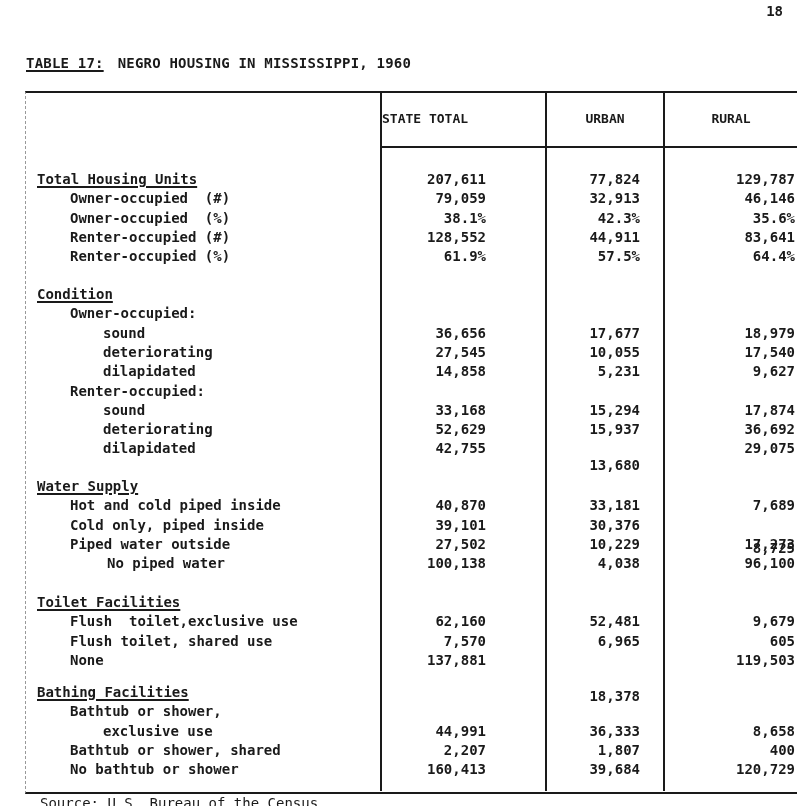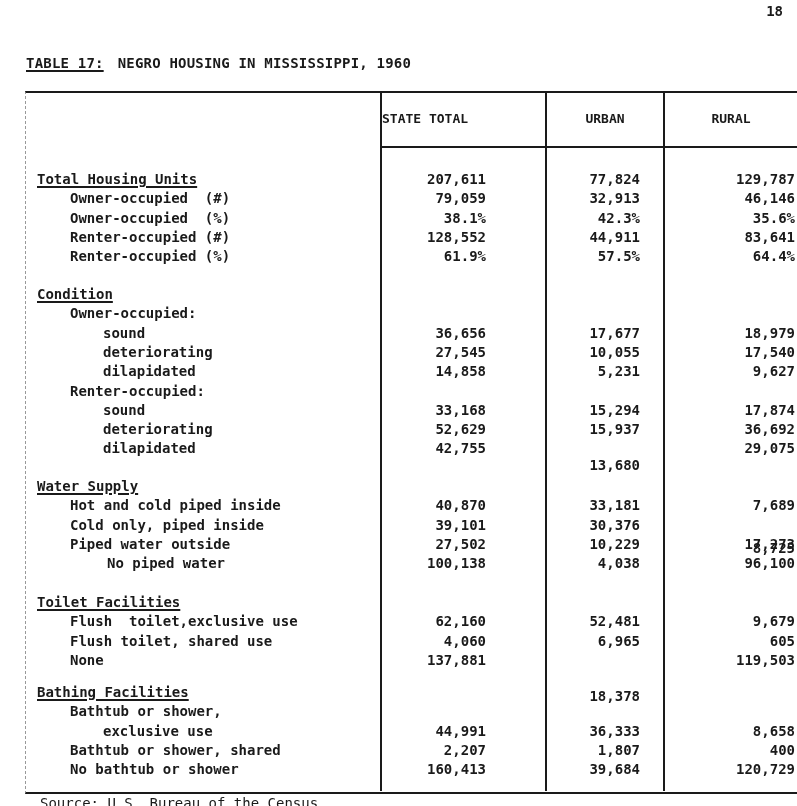--- a/index.html
+++ b/index.html
@@ -174,21 +174,21 @@
     <div class="row-label" style="left: 70px; top: 554.2px; padding-left: 37px;">No piped water</div>
     <div class="cell" style="left: 336px; width: 150px; top: 554.2px;">100,138</div>
     <div class="cell" style="left: 490px; width: 150px; top: 554.2px;">4,038</div>
     <div class="cell" style="left: 645px; width: 150px; top: 554.2px;">96,100</div>
     <div class="row-label section" style="left: 37px; top: 593px;">Toilet Facilities</div>
     <div class="row-label" style="left: 70px; top: 612.3px;">Flush  toilet,exclusive use</div>
     <div class="cell" style="left: 336px; width: 150px; top: 612.3px;">62,160</div>
     <div class="cell" style="left: 490px; width: 150px; top: 612.3px;">52,481</div>
     <div class="cell" style="left: 645px; width: 150px; top: 612.3px;">9,679</div>
     <div class="row-label" style="left: 70px; top: 631.6px;">Flush toilet, shared use</div>
-    <div class="cell" style="left: 336px; width: 150px; top: 631.6px;">4,060</div>
+    <div class="cell" style="left: 336px; width: 150px; top: 631.6px;">7,570</div>
     <div class="cell" style="left: 490px; width: 150px; top: 631.6px;">6,965</div>
     <div class="cell" style="left: 645px; width: 150px; top: 631.6px;">605</div>
     <div class="row-label" style="left: 70px; top: 650.9px;">None</div>
     <div class="cell" style="left: 336px; width: 150px; top: 650.9px;">137,881</div>
     <div class="cell" style="left: 490px; width: 150px; top: 650.9px; margin-top: 36px;">18,378</div>
     <div class="cell" style="left: 645px; width: 150px; top: 650.9px;">119,503</div>
     <div class="row-label section" style="left: 37px; top: 683px;">Bathing Facilities</div>
     <div class="row-label" style="left: 70px; top: 702.3px;">Bathtub or shower,</div>
     <div class="row-label" style="left: 103px; top: 721.6px;">exclusive use</div>
     <div class="cell" style="left: 336px; width: 150px; top: 721.6px;">44,991</div>

